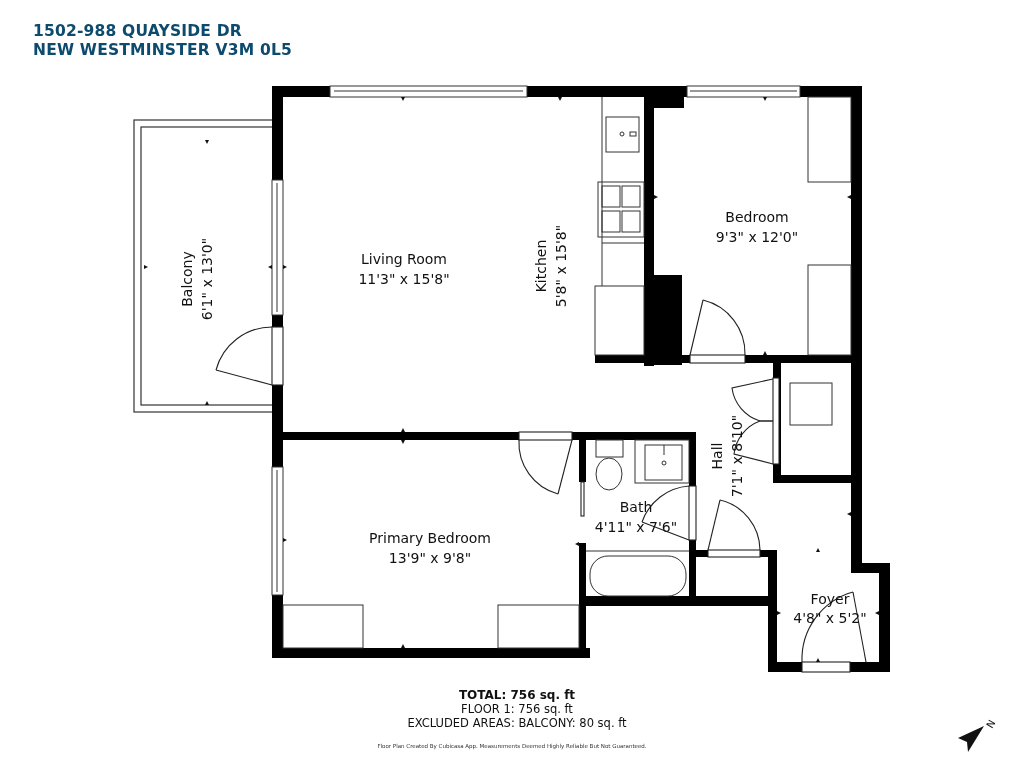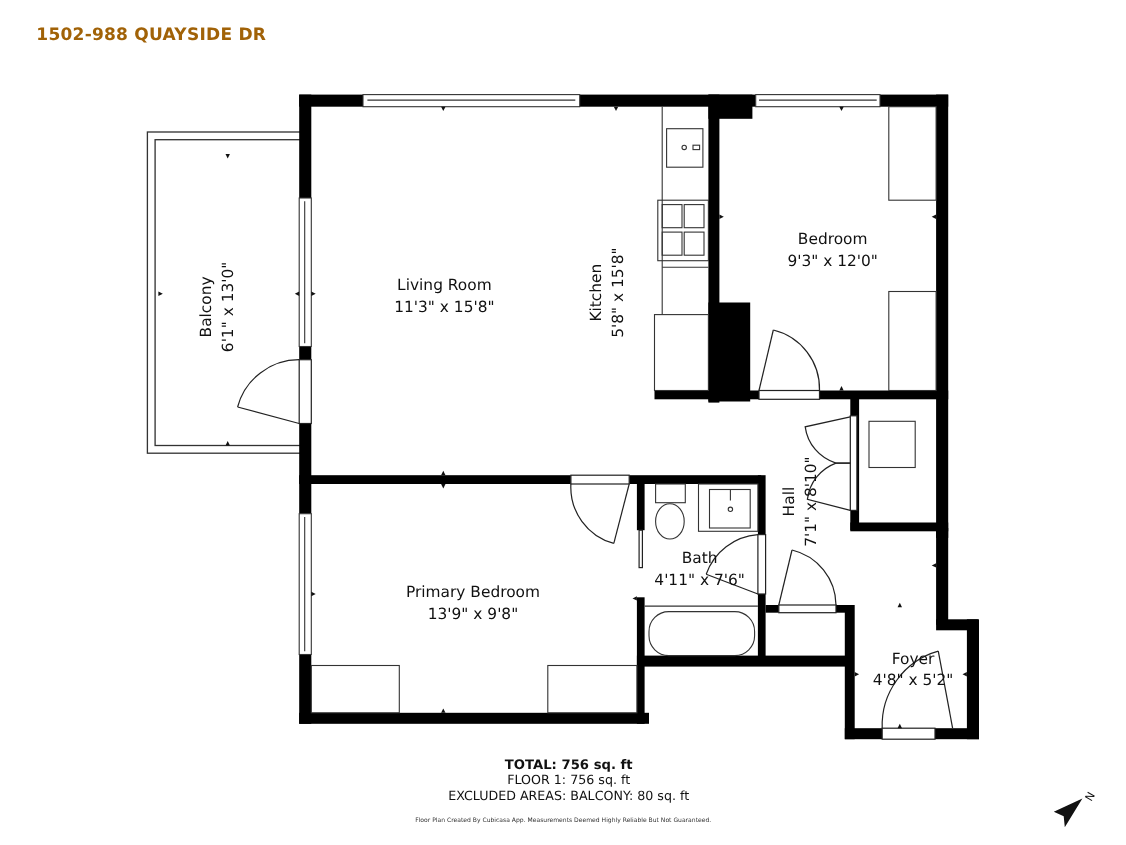--- a/index.html
+++ b/index.html
@@ -1,32 +1,33 @@
 <!DOCTYPE html>
 <html><head>
 <meta charset="utf-8">
 <style>
   html, body { margin: 0; padding: 0; background: #ffffff; }
   body { width: 1024px; height: 768px; position: relative; overflow: hidden; font-family: "DejaVu Sans", sans-serif; color: #111; }
-  .address { position: absolute; left: 33px; top: 22px; font-family: "DejaVu Sans", sans-serif; font-weight: bold; font-size: 15.5px; line-height: 19px; letter-spacing: 0.2px; color: #a16207; }
+  .address { position: absolute; left: 33px; top: 22px; font-family: "DejaVu Sans", sans-serif; font-weight: bold; font-size: 15.5px; line-height: 19px; letter-spacing: 0.2px; color: #0c4a6e; }
   .address div { white-space: nowrap; }
   svg.plan { position: absolute; left: 0; top: 0; }
   .room-label { font-family: "DejaVu Sans", sans-serif; font-size: 14px; fill: #111; }
   .summary { position: absolute; left: 0; width: 1034px; text-align: center; top: 688px; font-family: "DejaVu Sans", sans-serif; color: #111; }
   .summary .total { font-size: 12px; font-weight: bold; line-height: 14px; }
   .summary .floor { font-size: 11.5px; line-height: 14px; }
   .summary .excluded { font-size: 11.5px; line-height: 14px; }
   .disclaimer { position: absolute; left: 0; width: 1024px; top: 743px; text-align: center; font-size: 5.5px; color: #333; font-family: "DejaVu Sans", sans-serif; }
   .compass { position: absolute; left: 950px; top: 716px; width: 50px; height: 40px; }
 </style>
 </head>
 <body>
 
 <div class="address">
   <div>1502-988 QUAYSIDE DR</div>
+  <div>NEW WESTMINSTER V3M 0L5</div>
 </div>
 
 <svg class="plan" width="1024" height="768" viewBox="0 0 1024 768">
 
   <g fill="none" stroke="#333" stroke-width="1.2">
     <rect x="134" y="120" width="140" height="292"></rect>
     <rect x="141" y="127" width="133" height="278"></rect>
   </g>
 
   <g fill="#000">

